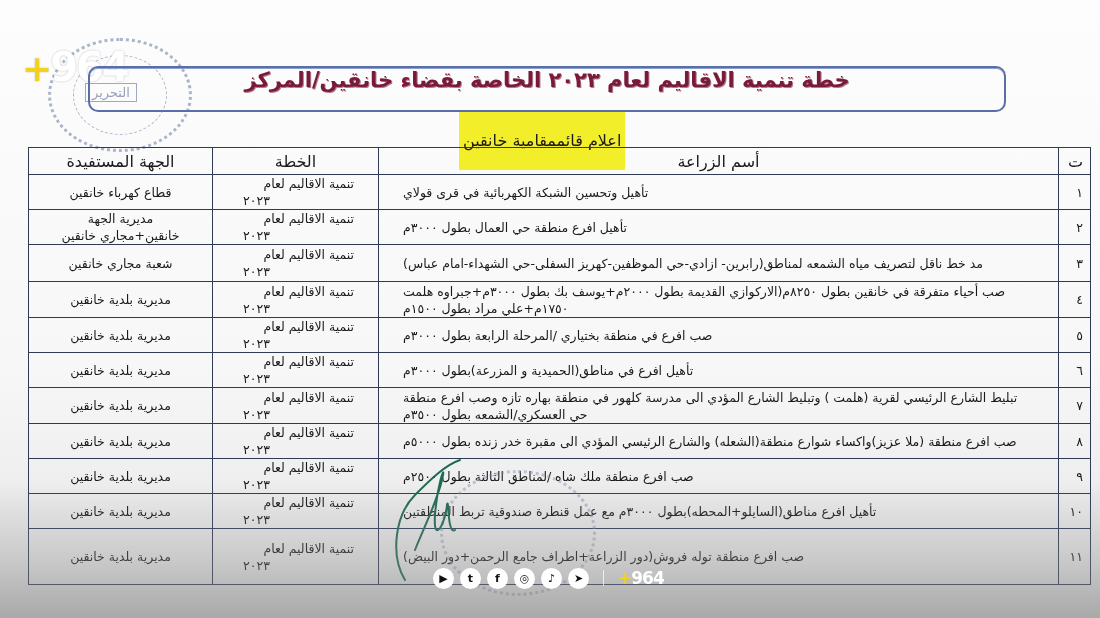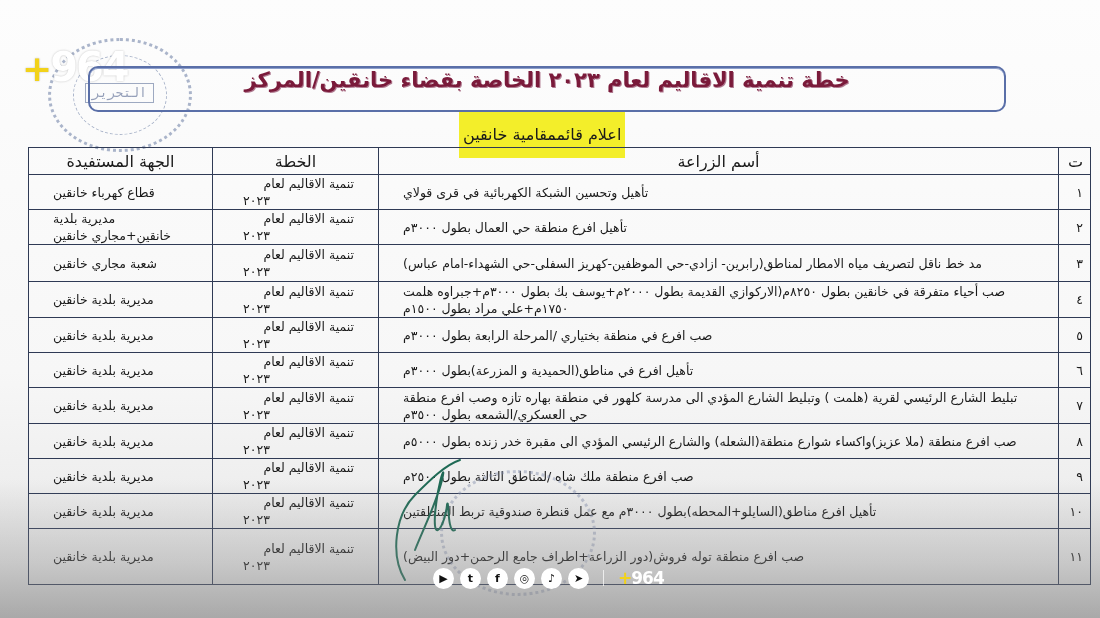--- a/index.html
+++ b/index.html
@@ -24,50 +24,50 @@
     display:flex; align-items:flex-start; justify-content:center;
     box-shadow: 0 1px 0 #8ea0cc inset;
   }
   .title-text {
     font-family:"DejaVu Sans", sans-serif; font-weight:bold;
     font-size:21px; color:#7a1a3a; direction:rtl;
     text-shadow:1px 1px 0 #b07a90;
   }
   .subtitle {
     position:absolute; left:459px; top:112px; height:22px;
-    background:#f3ee2a; padding:12px 4px;
+    background:#f3ee2a; padding:18px 4px;
     font-size:16px; line-height:22px; direction:rtl; color:#1a1a1a;
   }
   table.plan {
     position:absolute; left:28px; top:147px;
     width:1062px; border-collapse:collapse; direction:rtl;
     table-layout:fixed;
   }
   table.plan td, table.plan th {
     border:1.5px solid #2f3a55; padding:0 24px; vertical-align:middle;
     font-size:12.5px; line-height:17px;
   }
   table.plan th { font-weight:normal; font-size:16px; height:26px; text-align:center; }
   td.num { text-align:center; font-size:13px; }
   td.proj { text-align:left; }
   td.plan-cell { text-align:right; font-size:11.5px; line-height:15px; }
   td.plan-cell .yr { display:block; text-align:left; padding-left:6px; }
-  td.benef { text-align:left; font-size:12.5px; }
+  td.benef { text-align:center; font-size:12.5px; }
   .stamp {
     position:absolute; left:48px; top:38px; width:138px; height:108px;
     border:3px dotted #7f8fb0; border-radius:50%;
     opacity:0.65;
   }
   .stamp-inner {
     position:absolute; left:22px; top:14px; right:22px; bottom:14px;
     border:1.5px dashed #7f8fb0; border-radius:50%;
   }
   .stamp-label {
     position:absolute; left:34px; top:42px; padding:1px 6px;
-    border:1.5px solid #6c7ea3; color:#5f6f96; font-size:13px; direction:rtl;font-family:Liberation Mono, monospace;
+    border:1.5px solid #6c7ea3; color:#5f6f96; font-size:13px; direction:rtl;
   }
   .logo-964 {
     position:absolute; left:22px; top:44px; font-size:40px; font-weight:bold;
     color:#ffffff; letter-spacing:-2px; text-shadow:0 0 2px rgba(0,0,0,0.25);
   }
   .logo-964 .plus { color:#f2d21a; font-size:36px; }
   .signature {
     position:absolute; left:385px; top:455px; width:90px; height:130px;
     pointer-events:none;
   }
@@ -125,25 +125,25 @@
       <tr style="height:35px">
         <td class="num">١</td>
         <td class="proj">تأهيل وتحسين الشبكة الكهربائية في قرى قولاي</td>
         <td class="plan-cell"><span>تنمية الاقاليم لعام</span><span class="yr">٢٠٢٣</span></td>
         <td class="benef">قطاع كهرباء خانقين</td>
       </tr>
       <tr style="height:35px">
         <td class="num">٢</td>
         <td class="proj">تأهيل افرع منطقة حي العمال بطول ٣٠٠٠م</td>
         <td class="plan-cell"><span>تنمية الاقاليم لعام</span><span class="yr">٢٠٢٣</span></td>
-        <td class="benef">مديرية بلدية خانقين+مجاري خانقين</td>
+        <td class="benef">مديرية الجهة خانقين+مجاري خانقين</td>
       </tr>
       <tr style="height:37px">
         <td class="num">٣</td>
-        <td class="proj">مد خط ناقل لتصريف مياه الامطار لمناطق(رابرين- ازادي-حي الموظفين-كهريز السفلى-حي الشهداء-امام عباس)</td>
+        <td class="proj">مد خط ناقل لتصريف مياه الشمعه لمناطق(رابرين- ازادي-حي الموظفين-كهريز السفلى-حي الشهداء-امام عباس)</td>
         <td class="plan-cell"><span>تنمية الاقاليم لعام</span><span class="yr">٢٠٢٣</span></td>
         <td class="benef">شعبة مجاري خانقين</td>
       </tr>
       <tr style="height:36px">
         <td class="num">٤</td>
         <td class="proj">صب أحياء متفرقة في خانقين بطول ٨٢٥٠م(الاركوازي القديمة بطول ٢٠٠٠م+يوسف بك بطول ٣٠٠٠م+جبراوه هلمت ١٧٥٠م+علي مراد بطول ١٥٠٠م</td>
         <td class="plan-cell"><span>تنمية الاقاليم لعام</span><span class="yr">٢٠٢٣</span></td>
         <td class="benef">مديرية بلدية خانقين</td>
       </tr>
       <tr style="height:35px">

